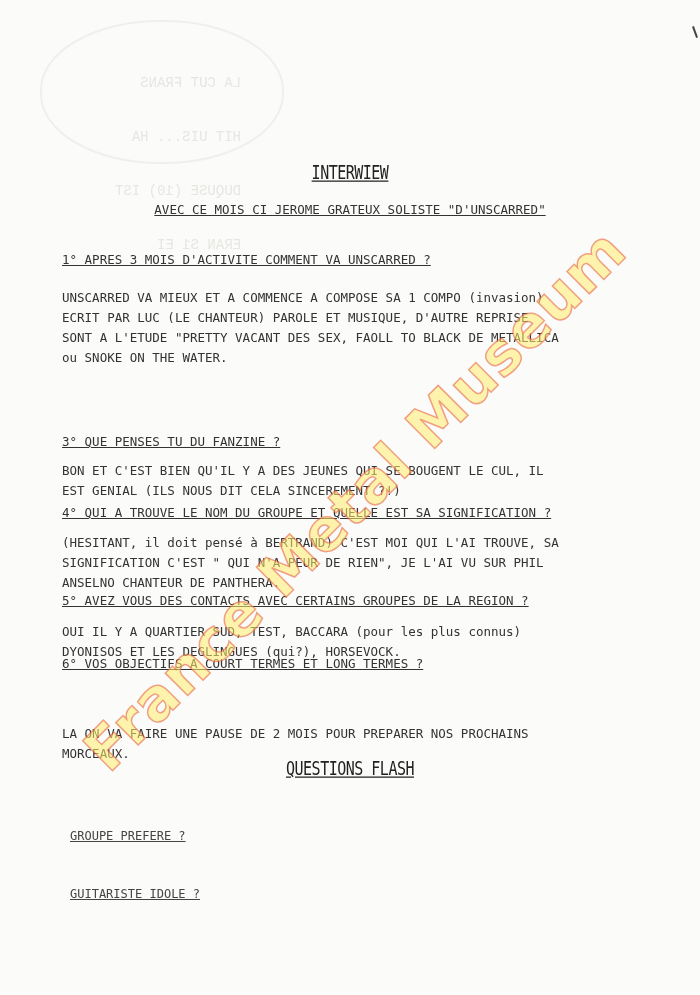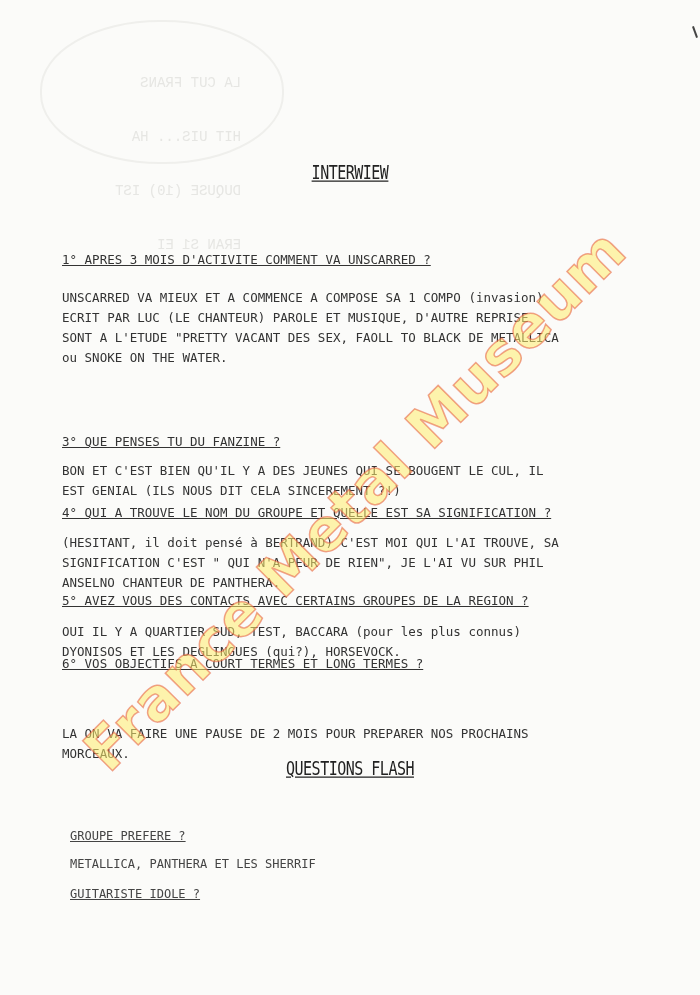--- a/index.html
+++ b/index.html
@@ -60,20 +60,21 @@
   <div class="ghost" style="left:115px; top:38px; line-height:18px; font-size:14px;">
     <div>LA CUT FRANS</div>
     <div>HIT UIS... HA</div>
     <div>DUQUSE (10) IST</div>
     <div>ERAN S1 EI</div>
   </div>
 
   <div class="corner-mark"></div>
 
   <div class="title" style="top:164px;">INTERWIEW</div>
+  <div class="subtitle" style="top:202px;">AVEC CE MOIS CI JEROME GRATEUX SOLISTE "D'UNSCARRED"</div>
 
   <div class="q" style="top:252px;">1° APRES 3 MOIS D'ACTIVITE COMMENT VA UNSCARRED ?</div>
   <div class="a" style="top:288px;">UNSCARRED VA MIEUX ET A COMMENCE A COMPOSE SA 1 COMPO (invasion)
 ECRIT PAR LUC (LE CHANTEUR) PAROLE ET MUSIQUE, D'AUTRE REPRISE
 SONT A L'ETUDE "PRETTY VACANT DES SEX, FAOLL TO BLACK DE METALLICA
 ou SNOKE ON THE WATER.</div>
 
 
   <div class="q" style="top:434px;">3° QUE PENSES TU DU FANZINE ?</div>
   <div class="a" style="top:461px;">BON ET C'EST BIEN QU'IL Y A DES JEUNES QUI SE BOUGENT LE CUL, IL
@@ -88,17 +89,16 @@
   <div class="a" style="top:622px;">OUI IL Y A QUARTIER SUD, TEST, BACCARA (pour les plus connus)
 DYONISOS ET LES DEGLINGUES (qui?), HORSEVOCK.</div>
 
   <div class="q" style="top:656px;">6° VOS OBJECTIFS A COURT TERMES ET LONG TERMES ?</div>
   <div class="a" style="top:724px;">LA ON VA FAIRE UNE PAUSE DE 2 MOIS POUR PREPARER NOS PROCHAINS
 MORCEAUX.</div>
 
   <div class="title" style="top:760px;">QUESTIONS FLASH</div>
 
   <div class="fq" style="top:829px;">GROUPE PREFERE ?</div>
-  <div class="fa" style="top:857px;">METALLICA, PANTHERA ET LES SHERRIF</div>
   <div class="fq" style="top:887px;">GUITARISTE IDOLE ?</div>
 
   <div class="watermark">France Metal Museum</div>
 </div>
 
 </body></html>

